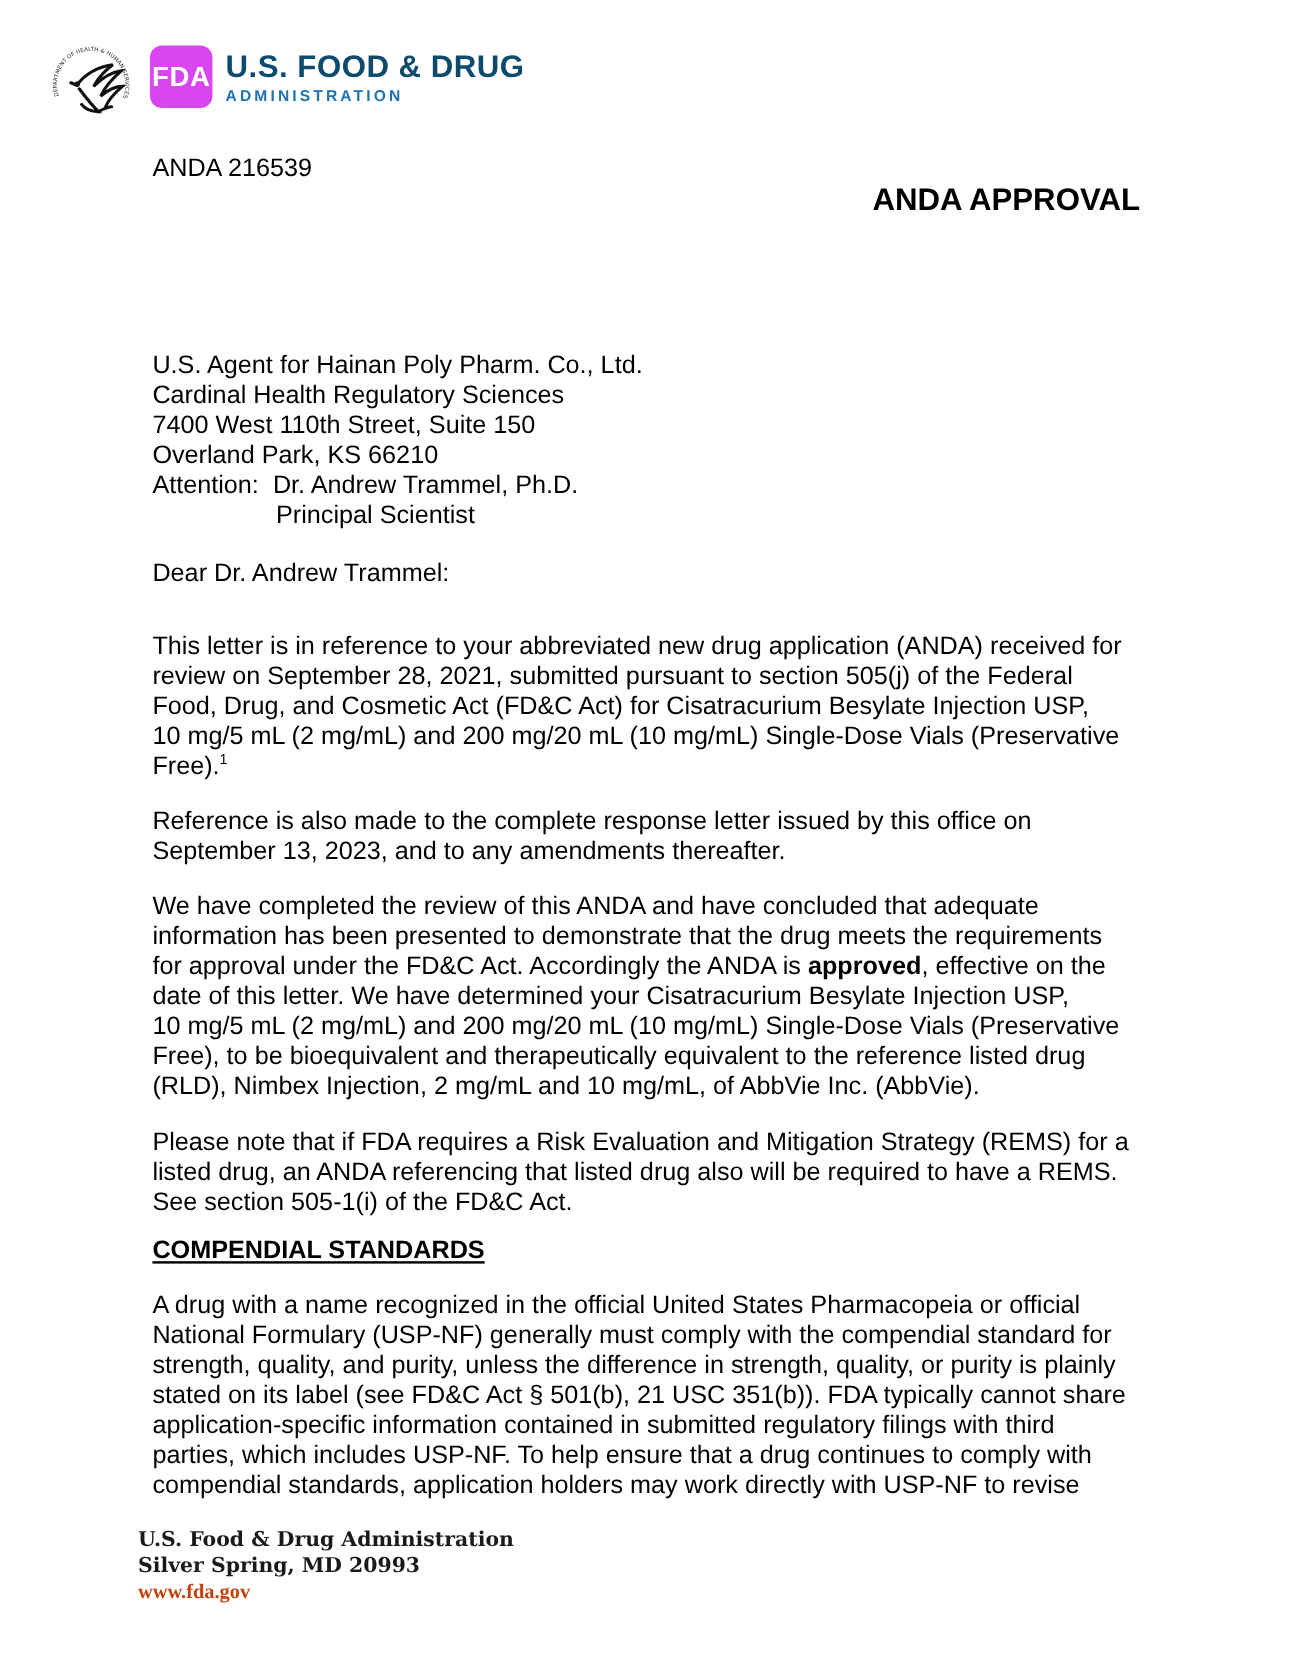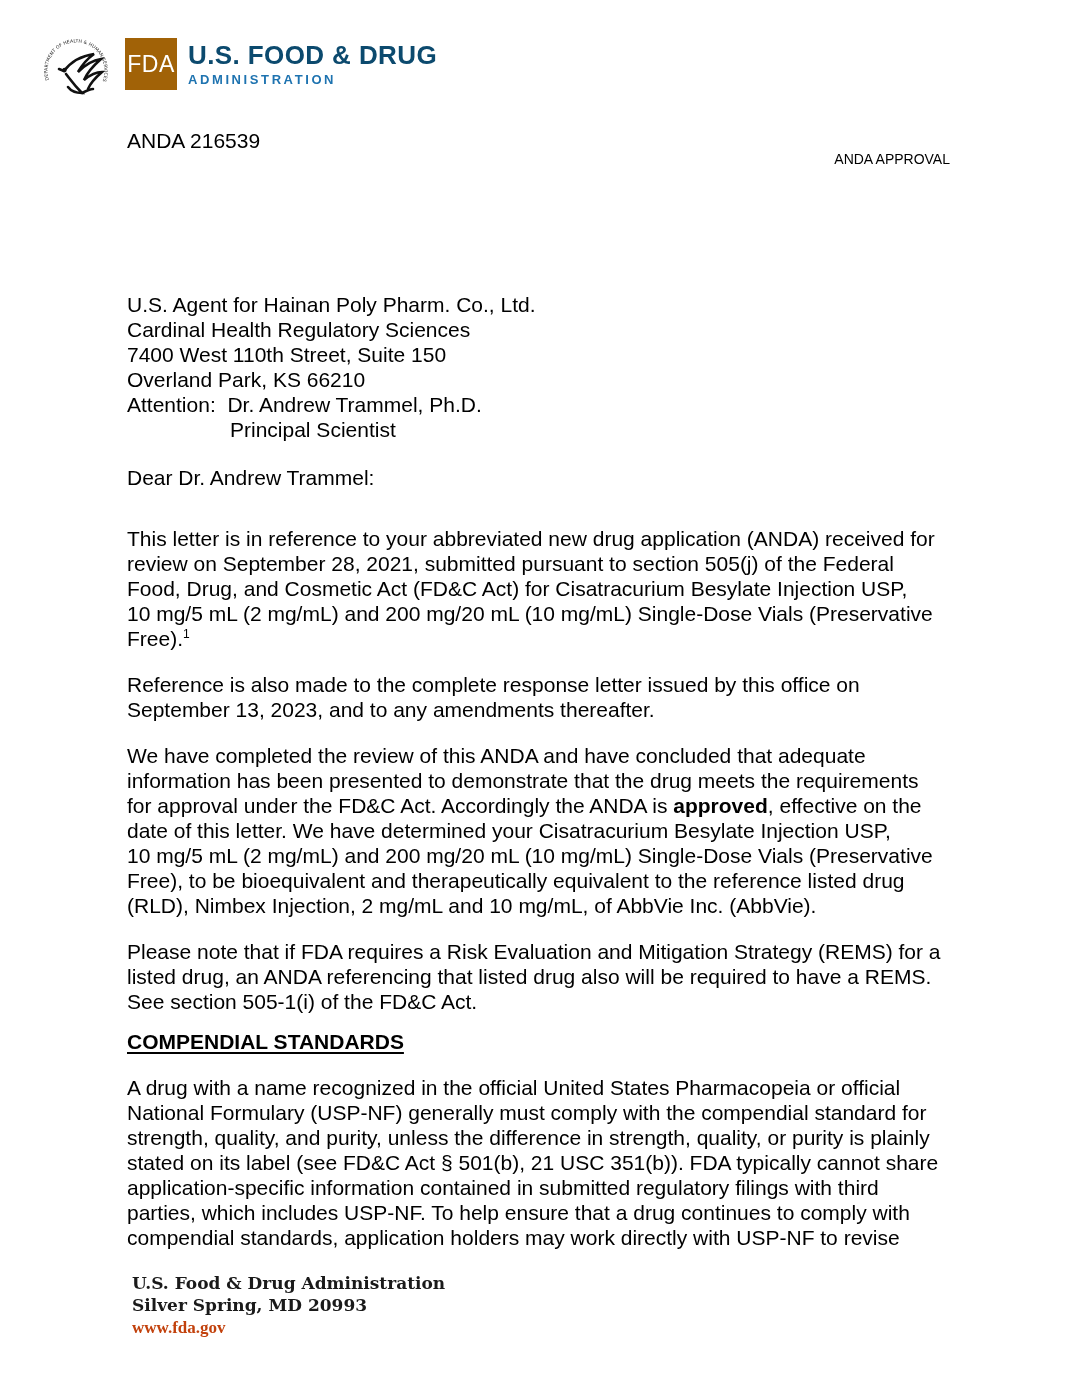--- a/index.html
+++ b/index.html
@@ -8,46 +8,46 @@
     width:1080px;height:1397px;
     background:#ffffff;
     font-family:"Liberation Sans", sans-serif;
     color:#000;
     overflow:hidden;
   }
   
   .hhs-seal{position:absolute;left:40px;top:26px;}
   .fda-lockup{position:absolute;left:125px;top:38px;display:flex;align-items:flex-start;}
   .fda-square{
-    width:52px;height:52px;background:#a16207;color:#fff;
+    width:52px;height:52px;background:#d946ef;color:#fff;
     display:flex;align-items:center;justify-content:center;
-    font-weight:normal;font-size:23px;letter-spacing:.5px;
+    font-weight:bold;font-size:23px;letter-spacing:.5px;border-radius:10px;
   }
   .fda-words{margin-left:11px;padding-top:3px;}
   .fda-name{color:#0c4a6e;font-weight:bold;font-size:26px;line-height:28px;letter-spacing:.4px;}
   .fda-subname{color:#1E73B0;font-weight:bold;font-size:13px;letter-spacing:2.6px;margin-top:3px;}
   
   .anda-number{position:absolute;left:127px;top:129px;font-size:21px;}
-  .approval{position:absolute;left:127px;top:151px;width:823px;text-align:right;font-weight:normal;font-size:14px;}
+  .approval{position:absolute;left:127px;top:151px;width:823px;text-align:right;font-weight:bold;font-size:26px;}
   
   .letter{position:absolute;left:127px;top:292px;width:920px;font-size:21px;line-height:25px;}
   .addr-line{white-space:pre;}
   .addr-indent{padding-left:103px;}
   .salutation{margin-top:23px;}
   .para{white-space:pre-wrap;margin-top:21px;}
   .para.first-para{margin-top:36px;}
   .section-heading{
     margin-top:15px;font-weight:bold;
     text-decoration:underline;text-decoration-thickness:2px;text-underline-offset:3px;
   }
   sup{font-size:12px;line-height:0;vertical-align:super;}
   b{font-weight:bold;}
   
   .footer{
-    position:absolute;left:132px;top:1272px;
+    position:absolute;left:115px;top:1272px;
     font-family:"DejaVu Serif", serif;font-weight:bold;
     font-size:17px;line-height:22px;color:#1a1a1a;
   }
   .footer-link{color:#c2410c;text-decoration:none;cursor:pointer;font-family:Liberation Serif, serif;}
 </style>
 </head>
 <body>
 
 <div class="page">
 

